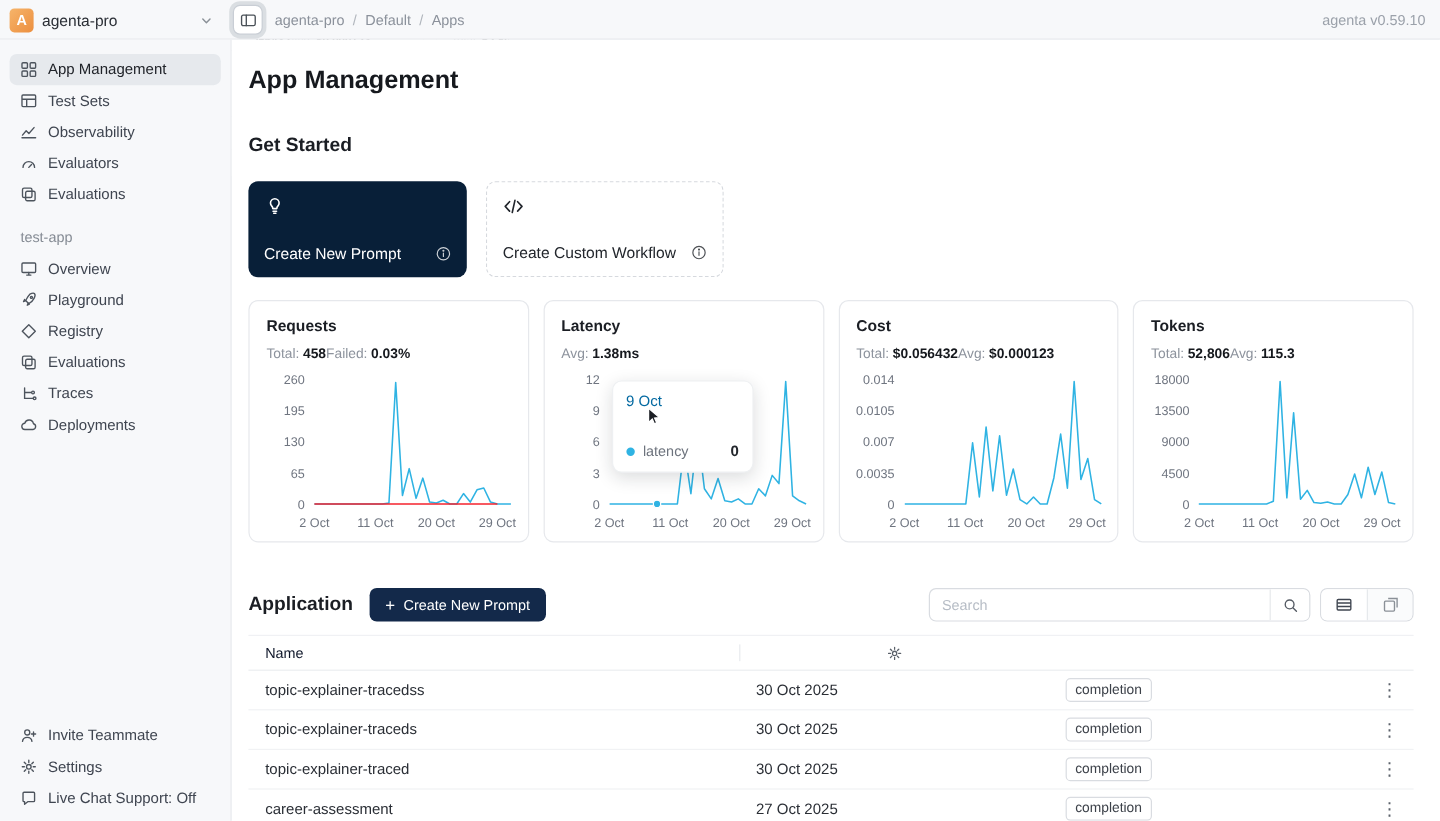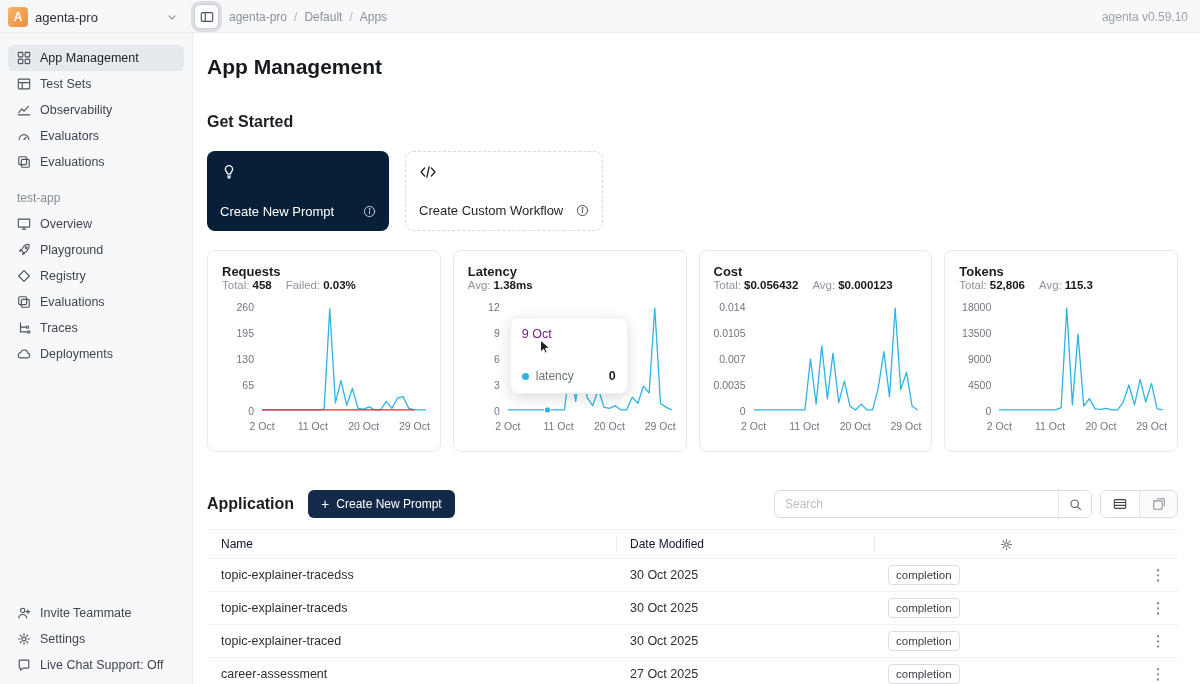--- a/index.html
+++ b/index.html
@@ -41,33 +41,33 @@
   .gs-card.wide { width:198px; }
   .gs-bottom { display:flex; align-items:center; justify-content:space-between; gap:8px; }
   .gs-label { font-size:13px; font-weight:500; white-space:nowrap; }
   .gs-icn { display:flex; }
   .info-icn { display:flex; opacity:.8; cursor:pointer; }
 
   
   .charts { display:flex; gap:12px; margin-top:19px; }
   .chart-card { flex:1; height:202px; border:1px solid #e6e8ec; border-radius:8px; background:#fff; padding:13px 14px 8px; position:relative; }
   .cc-title { font-size:13px; font-weight:600; color:#1b1e24; }
-  .cc-stats { display:flex; gap:14px; margin-top:0; font-size:11.5px; }
+  .cc-stats { display:flex; margin-top:10px; font-size:11.5px; }
   .stat .sl { color:#8d939d; }
   .stat .sv { color:#15181d; font-weight:600; margin-left:3px; }
   .cc-body { display:flex; margin-top:16px; height:104px; }
   .y-axis { position:relative; width:32px; margin-right:8px; }
   .y-tick { position:absolute; right:0; transform:translateY(-50%); font-size:10.5px; color:#6f7580; }
   .plot-wrap { position:relative; flex:1; }
   svg.plot { position:absolute; inset:0; width:100%; height:100%; overflow:visible; }
   .x-axis { position:relative; height:14px; margin-left:40px; margin-top:9px; }
   .x-tick { position:absolute; top:0; transform:translateX(-50%); font-size:10.5px; color:#6f7580; white-space:nowrap; }
 
   .tooltip { position:absolute; left:56px; top:66px; width:118px; background:#fff; border:1px solid #eef0f2; border-radius:8px; box-shadow:0 4px 14px rgba(20,24,31,.15); padding:9px 11px 10px; z-index:6; }
-  .tt-date { font-size:12.5px; color:#701a75; }
+  .tt-date { font-size:12.5px; color:#0369a1; }
   .tt-row { display:flex; align-items:center; gap:7px; margin-top:28px; font-size:12px; color:#6d737d; }
   .tt-dot { width:7px; height:7px; border-radius:50%; background:#2fb3e3; }
   .tt-val { margin-left:auto; color:#22262c; font-weight:600; font-size:12.5px; }
   .cursor { position:absolute; left:84px; top:88px; z-index:7; }
 
   
   .app-section { margin-top:38px; }
   .app-header { display:flex; align-items:center; gap:14px; }
   .btn-dark { height:28px; padding:0 13px; border:none; border-radius:6px; background:#13294a; color:#fff; font-size:12px; display:flex; align-items:center; gap:7px; cursor:pointer; font-family:inherit; }
   .plus { font-size:14px; line-height:1; }
@@ -468,21 +468,20 @@
                 </svg>
             </span>
           </button>
         </div>
       </div>
     </div>
 
     <div class="table">
       <div class="t-head">
         <div class="th">Name</div>
-        <div class="th">Date Modified</div>
         <div class="th th-actions">
           <span>
             <svg width="13" height="13" viewBox="0 0 16 16" fill="none" stroke="currentColor" stroke-width="1.3" stroke-linecap="round">
                 <circle cx="8" cy="8" r="2.2"></circle>
                 <path d="M8 1.8v2M8 12.2v2M1.8 8h2M12.2 8h2M3.7 3.7l1.4 1.4M10.9 10.9l1.4 1.4M12.3 3.7l-1.4 1.4M5.1 10.9l-1.4 1.4"></path>
               </svg>
           </span>
         </div>
       </div>
 

